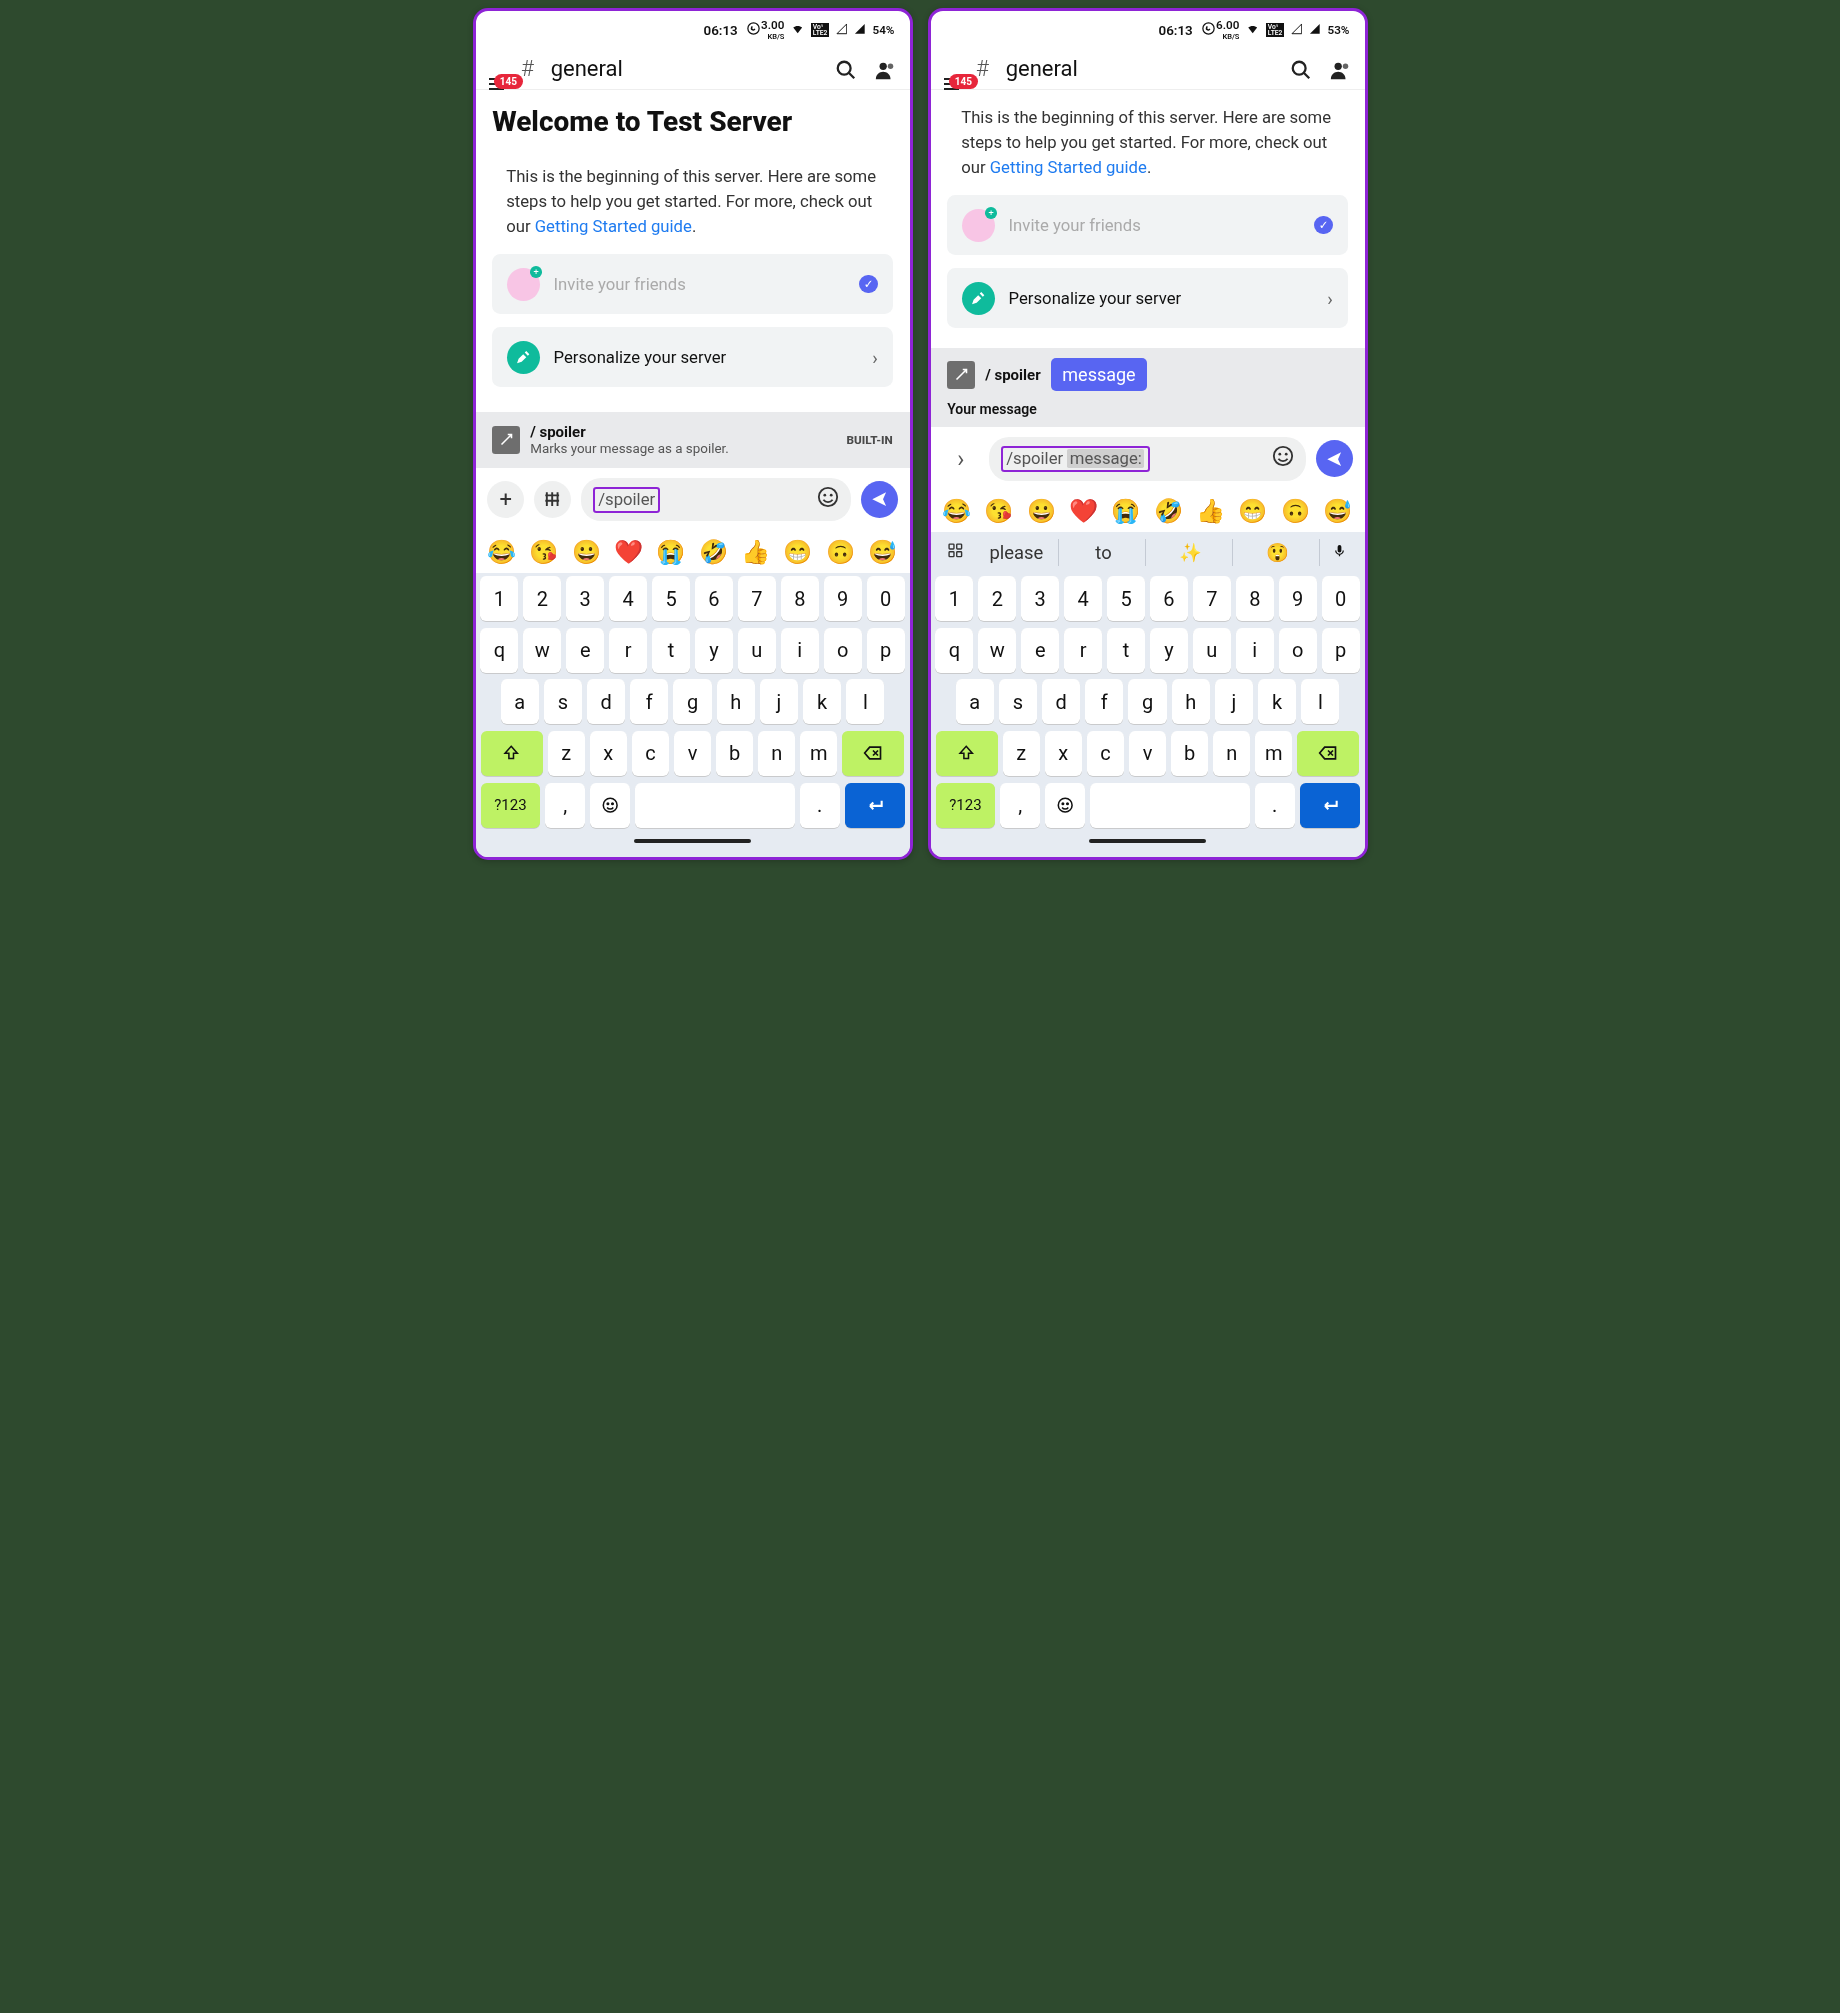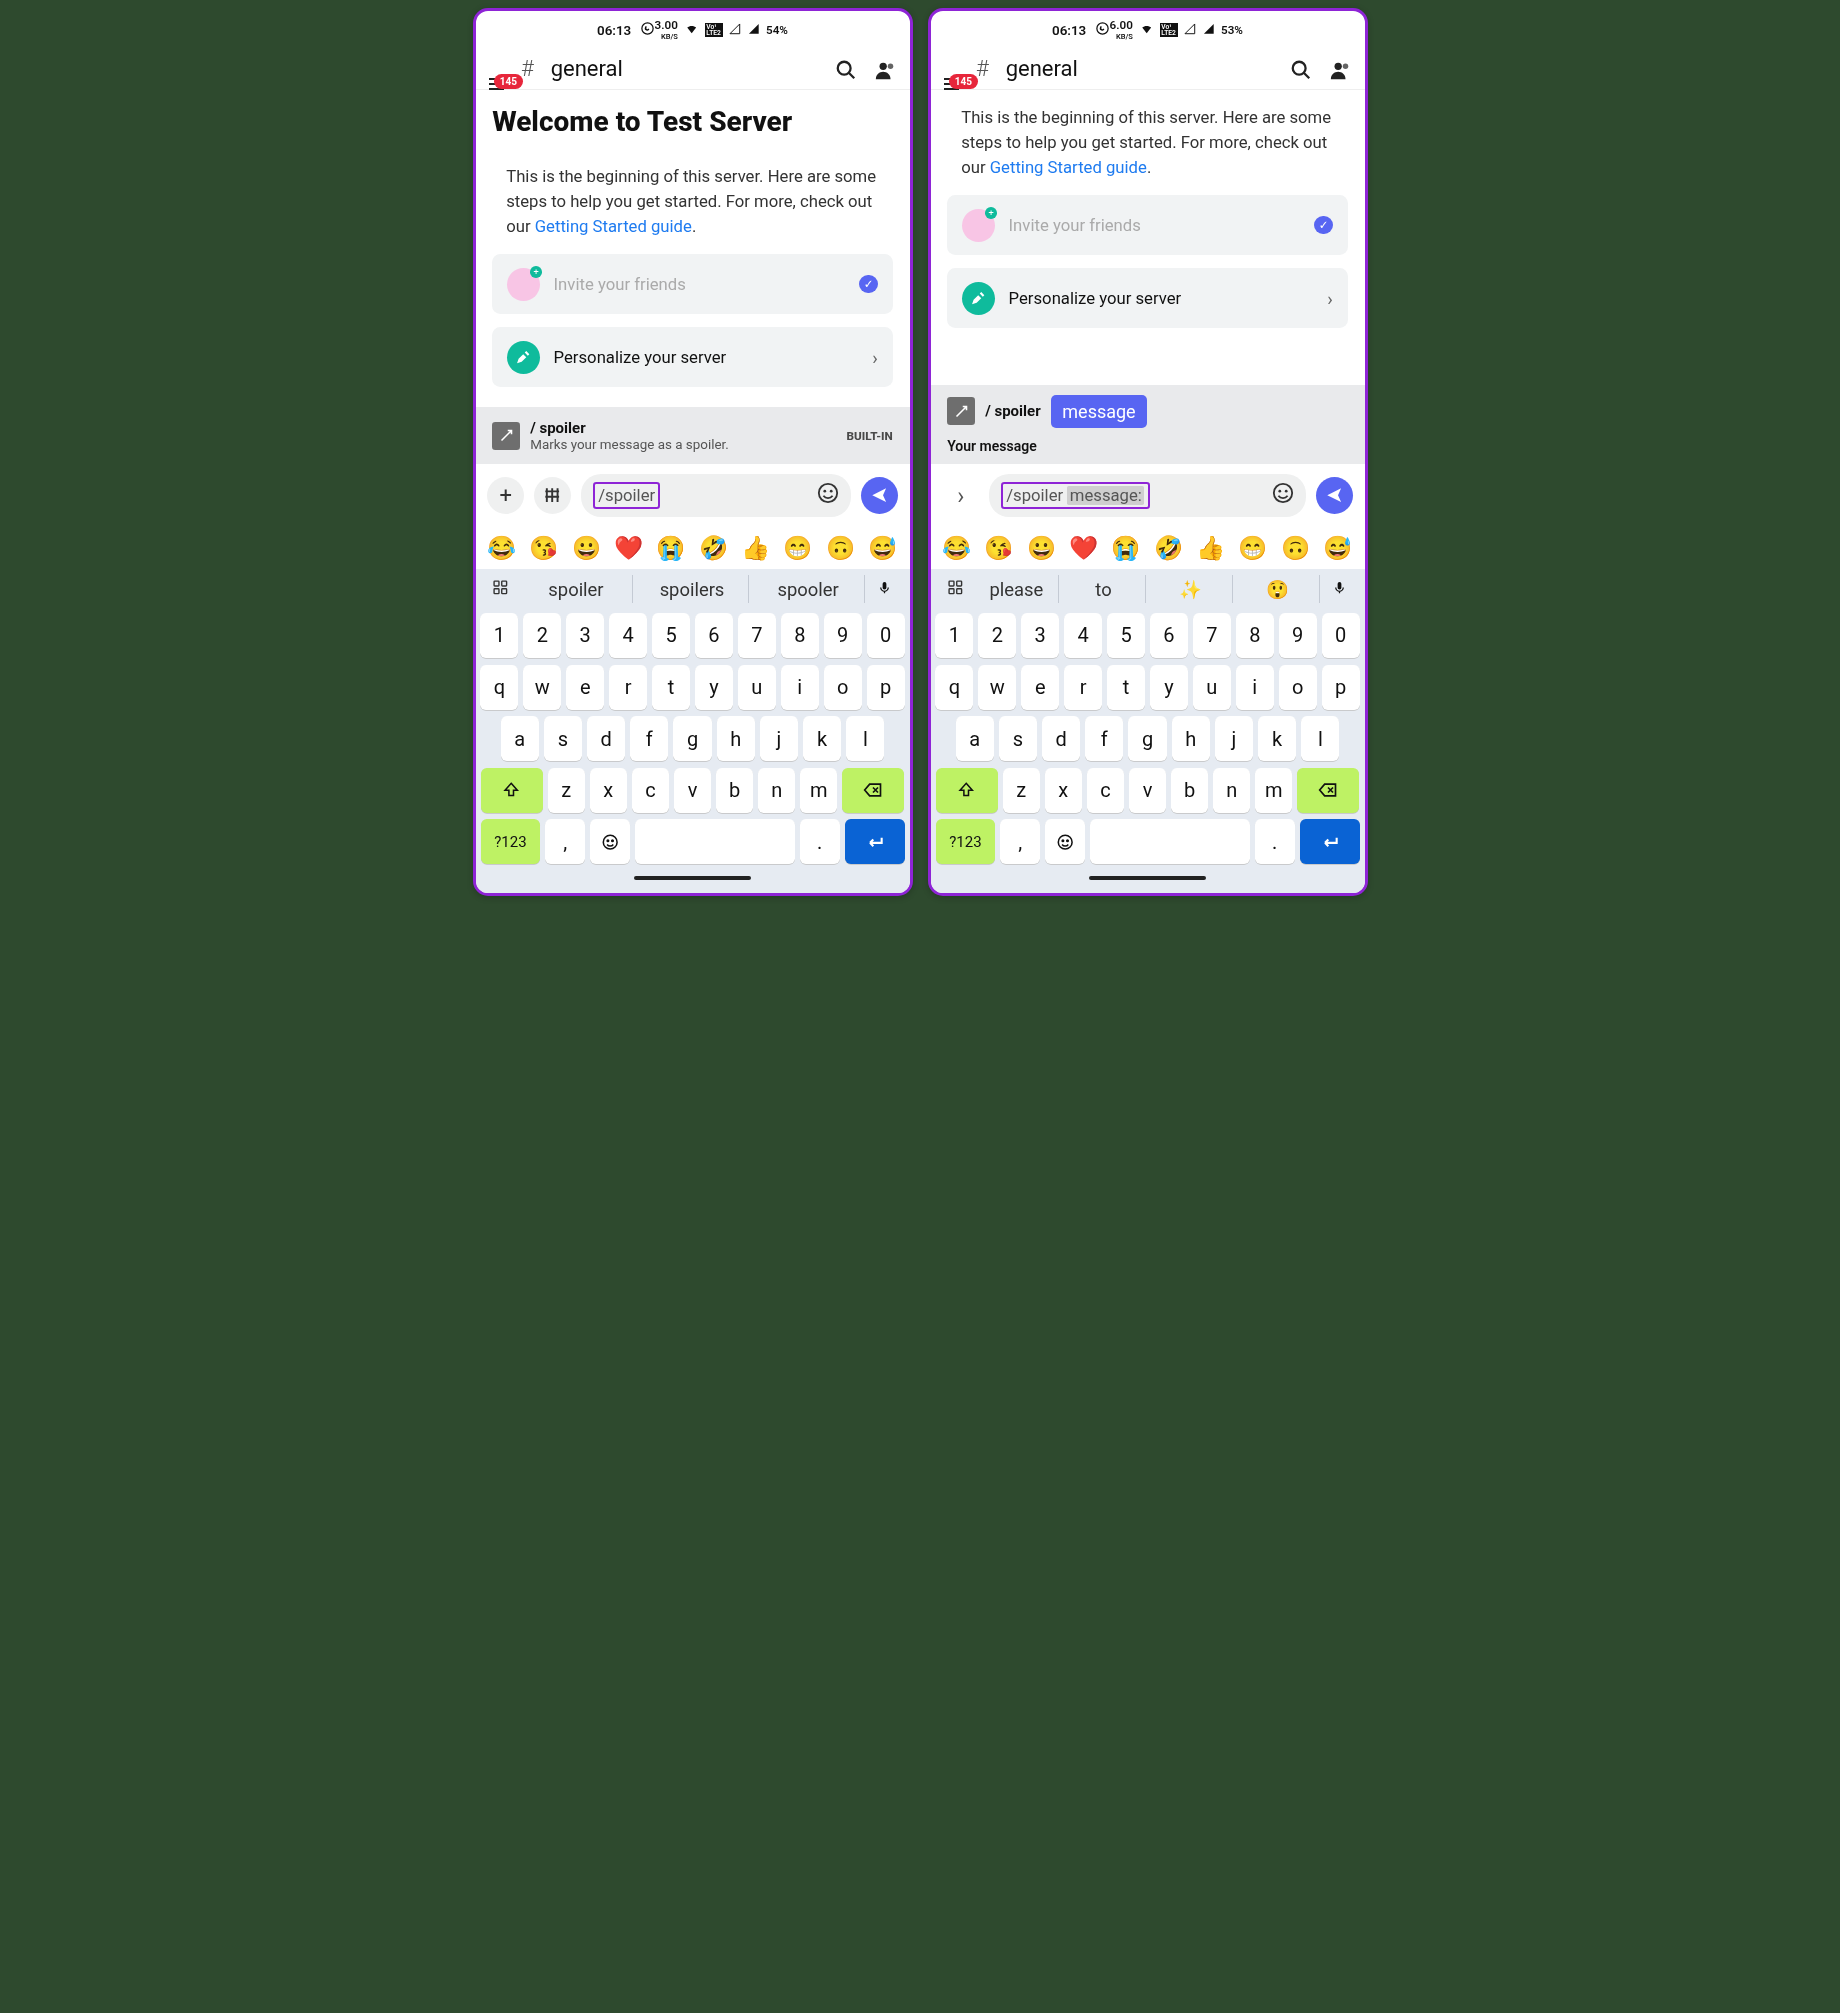--- a/index.html
+++ b/index.html
@@ -1,19 +1,19 @@
 <!DOCTYPE html>
 <html style="font-size:13.4px"><head>
 <meta charset="utf-8">
 <style>
 html,body{margin:0;padding:0}
 body{background:#2e4a2e;font-family:-apple-system,Roboto,"Helvetica Neue",Arial,sans-serif;color:#111;display:flex;justify-content:center;align-items:flex-start;padding:8.3px}
 .wrap{display:flex;gap:15px}
 .phone{width:434px;background:#fff;border:3.3px solid #8e24d6;border-radius:15px;overflow:hidden;display:flex;flex-direction:column;box-shadow:0 1.7px 6.7px rgba(0,0,0,.2)}
-.status{display:flex;justify-content:center;align-items:center;padding:8.3px 15px;font-size:13.4px;font-weight:600}
+.status{display:flex;justify-content:flex-end;align-items:center;padding:8.3px 15px;font-size:13.4px;font-weight:600}
 .status .left{display:flex;align-items:center;gap:8.3px}
 .status .right{display:flex;align-items:center;gap:6.7px;font-size:11.7px}
 .ic{display:inline-flex;align-items:center;justify-content:center}
 .chhdr{display:flex;align-items:flex-end;gap:17px;padding:6.7px 13.4px 8.3px;border-bottom:0.8px solid #eee}
 .chhdr .menu{position:relative}
 .chhdr .menu .bars{width:15px;height:1.7px;background:#222;box-shadow:0 -5px 0 #222,0 5px 0 #222;display:block;position:relative;top:4.2px}
 .chhdr .menu .badge{position:absolute;top:-5px;left:5px;background:#e7263b;color:#fff;font-size:10px;font-weight:700;padding:1.7px 5.8px;border-radius:8.3px}
 .chhdr .hash{font-size:22px;color:#555;font-weight:300}
 .chhdr .chname{font-size:22px;font-weight:400}
 .chhdr .sp{flex:1}
@@ -199,39 +199,20 @@
         <span>❤️</span>
         <span>😭</span>
         <span>🤣</span>
         <span>👍</span>
         <span>😁</span>
         <span>🙃</span>
         <span>😅</span>
   </div>
 
   <div class="kbd">
-    <div class="sugg">
-      <div class="iconcell">
-        <svg width="16.7" height="16.7" viewBox="0 0 24 24" fill="none" stroke="#333" stroke-width="2">
-              <rect x="3" y="3" width="7" height="7" rx="1"></rect>
-              <rect x="14" y="3" width="7" height="7" rx="1"></rect>
-              <rect x="3" y="14" width="7" height="7" rx="1"></rect>
-              <rect x="14" y="14" width="7" height="7" rx="1"></rect>
-            </svg>
-      </div>
-      <div class="cell">spoiler</div>
-      <div class="cell">spoilers</div>
-      <div class="cell">spooler</div>
-      <div class="iconcell">
-        <svg width="15" height="15" viewBox="0 0 24 24" fill="#111">
-              <rect x="9" y="3" width="6" height="12" rx="3"></rect>
-              <path d="M6 12a6 6 0 0012 0M12 18v3" stroke="#111" stroke-width="2" fill="none"></path>
-            </svg>
-      </div>
-    </div>
     <div class="krow">
           <div class="key">1</div>
           <div class="key">2</div>
           <div class="key">3</div>
           <div class="key">4</div>
           <div class="key">5</div>
           <div class="key">6</div>
           <div class="key">7</div>
           <div class="key">8</div>
           <div class="key">9</div>

